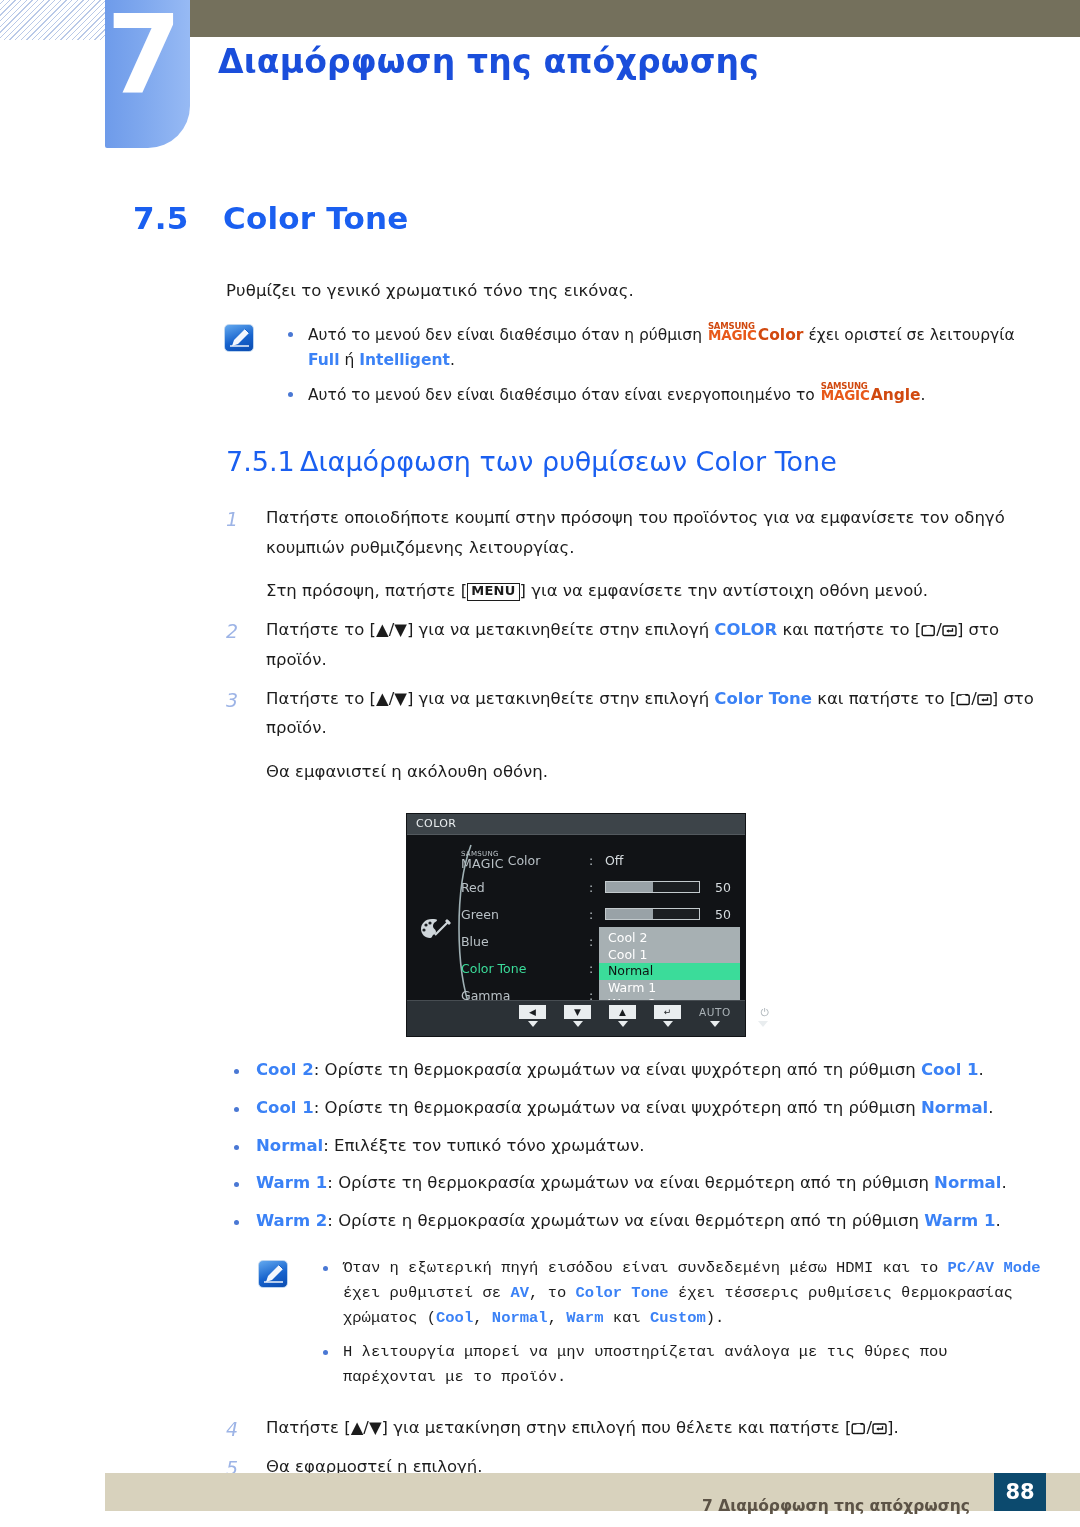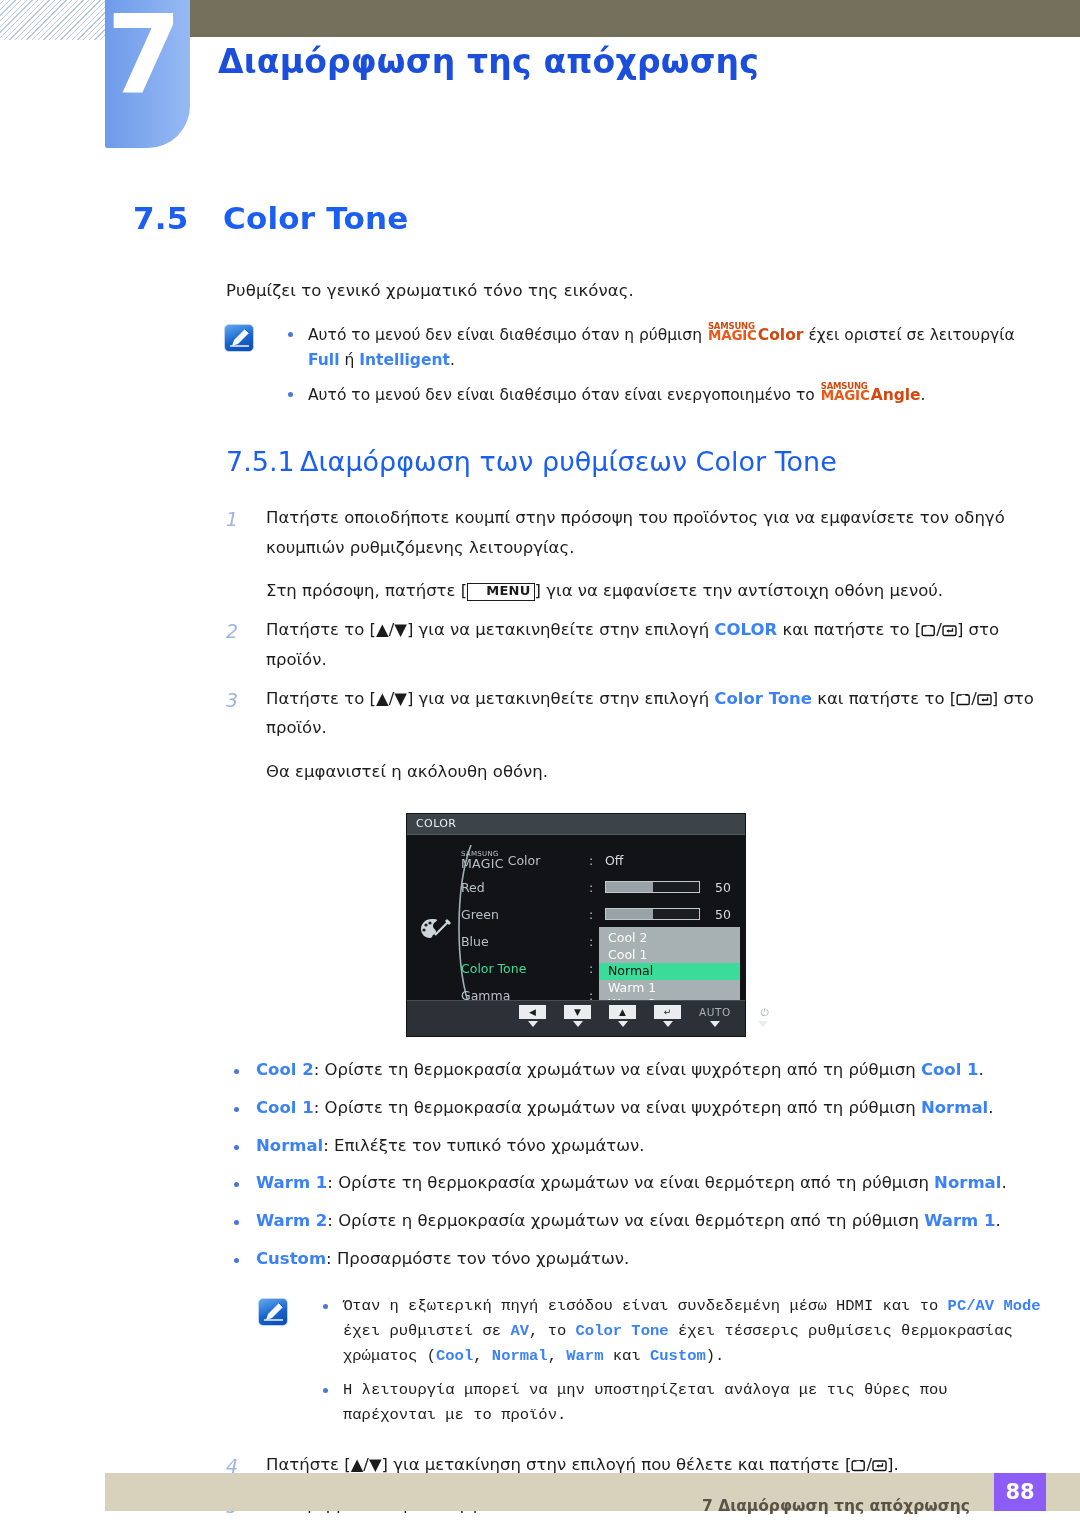--- a/index.html
+++ b/index.html
@@ -184,21 +184,21 @@
   .substep { margin-top: 14px; display: block; }
 
   
   .org { color: #3b82f6; font-weight: bold; }
   .kbd {
     display: inline-block;
     font-size: 13px;
     font-weight: bold;
     letter-spacing: 0.3px;
     border: 1.6px solid #1c1c1c;
-    padding: 0px 3px 1px 18px;
+    padding: 0px 3px 1px 3px;
     line-height: 1.12;
     vertical-align: 1px;
     color: #1c1c1c;
   }
   .glyph-back, .glyph-enter {
     display: inline-block;
     width: 15px;
     height: 13px;
     vertical-align: -2px;
     position: relative;
@@ -461,21 +461,21 @@
     font-size: 15.5px;
     font-weight: bold;
     color: #5c5346;
   }
   .footer-page {
     position: absolute;
     right: 34px;
     top: 0;
     width: 52px;
     height: 38px;
-    background: #8b5cf6;
+    background: #0c4a6e;
     color: #ffffff;
     font-size: 21px;
     font-weight: bold;
     line-height: 38px;
     text-align: center;
   }
 </style>
 </head>
 <body>
 
@@ -654,21 +654,20 @@
       </div>
     </div>
   </div>
 
   <ul class="options">
     <li><span class="org">Cool 2</span><span>: </span><span>Ορίστε τη θερμοκρασία χρωμάτων να είναι ψυχρότερη από τη ρύθμιση </span><span class="org">Cool 1</span><span>.</span></li>
     <li><span class="org">Cool 1</span><span>: </span><span>Ορίστε τη θερμοκρασία χρωμάτων να είναι ψυχρότερη από τη ρύθμιση </span><span class="org">Normal</span><span>.</span></li>
     <li><span class="org">Normal</span><span>: </span><span>Επιλέξτε τον τυπικό τόνο χρωμάτων.</span></li>
     <li><span class="org">Warm 1</span><span>: </span><span>Ορίστε τη θερμοκρασία χρωμάτων να είναι θερμότερη από τη ρύθμιση </span><span class="org">Normal</span><span>.</span></li>
     <li><span class="org">Warm 2</span><span>: </span><span>Ορίστε η θερμοκρασία χρωμάτων να είναι θερμότερη από τη ρύθμιση </span><span class="org">Warm 1</span><span>.</span></li>
-    <li><span class="org">Custom</span><span>: </span><span>Προσαρμόστε τον τόνο χρωμάτων.</span></li>
   </ul>
 
   <div class="note note2">
     <div class="note-icon">
       <svg width="28" height="26" viewBox="0 0 28 26">
         <path d="M20 4 L9 15 L7 21 L13 19 L24 8 Z" fill="#ffffff" opacity="0.95"></path>
         <path d="M5 21 L24 21" stroke="#ffffff" stroke-width="1.4" fill="none"></path>
         <path d="M20 4 L24 8" stroke="#1763cd" stroke-width="1" fill="none"></path>
       </svg>
     </div>

